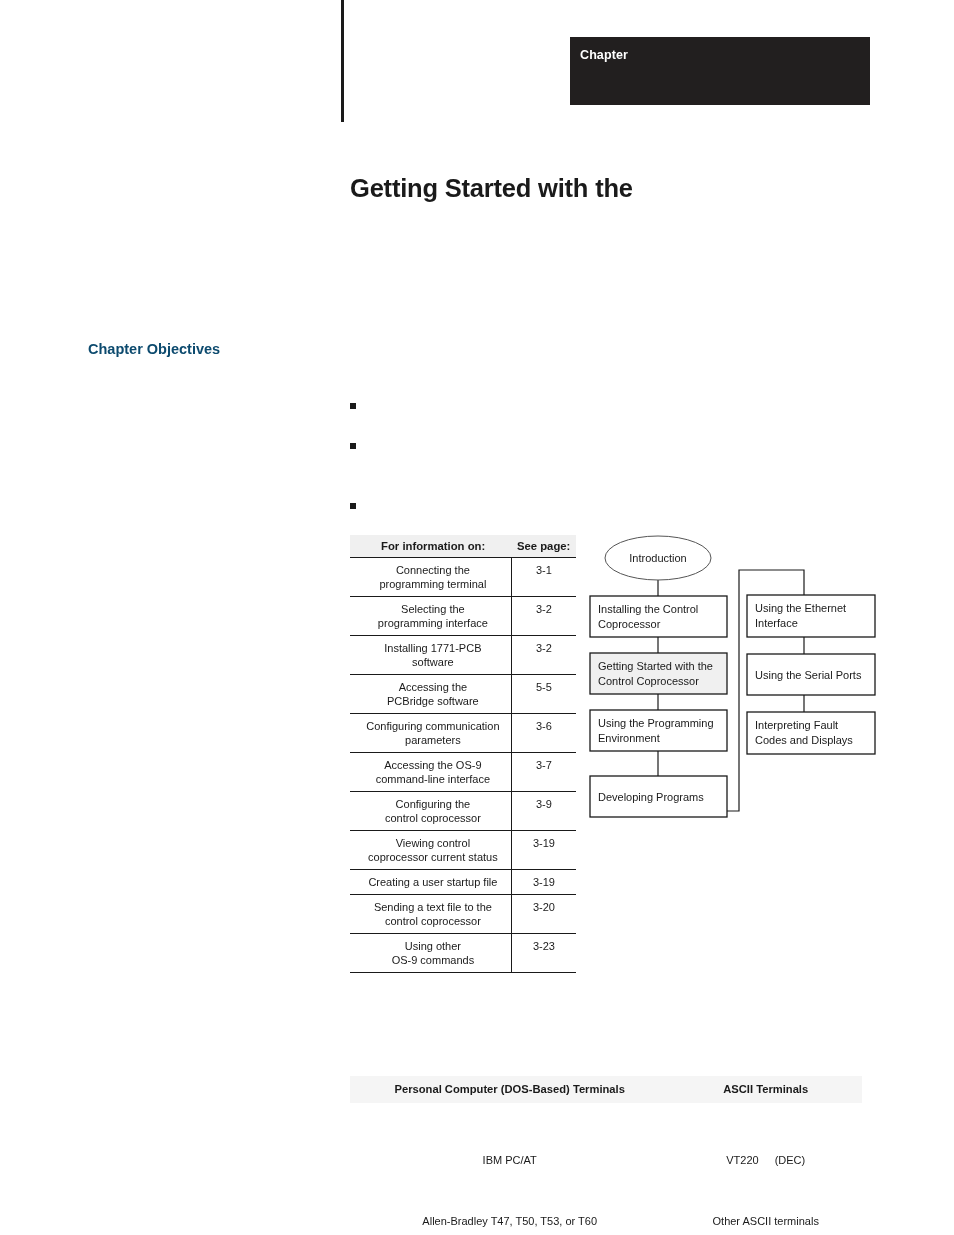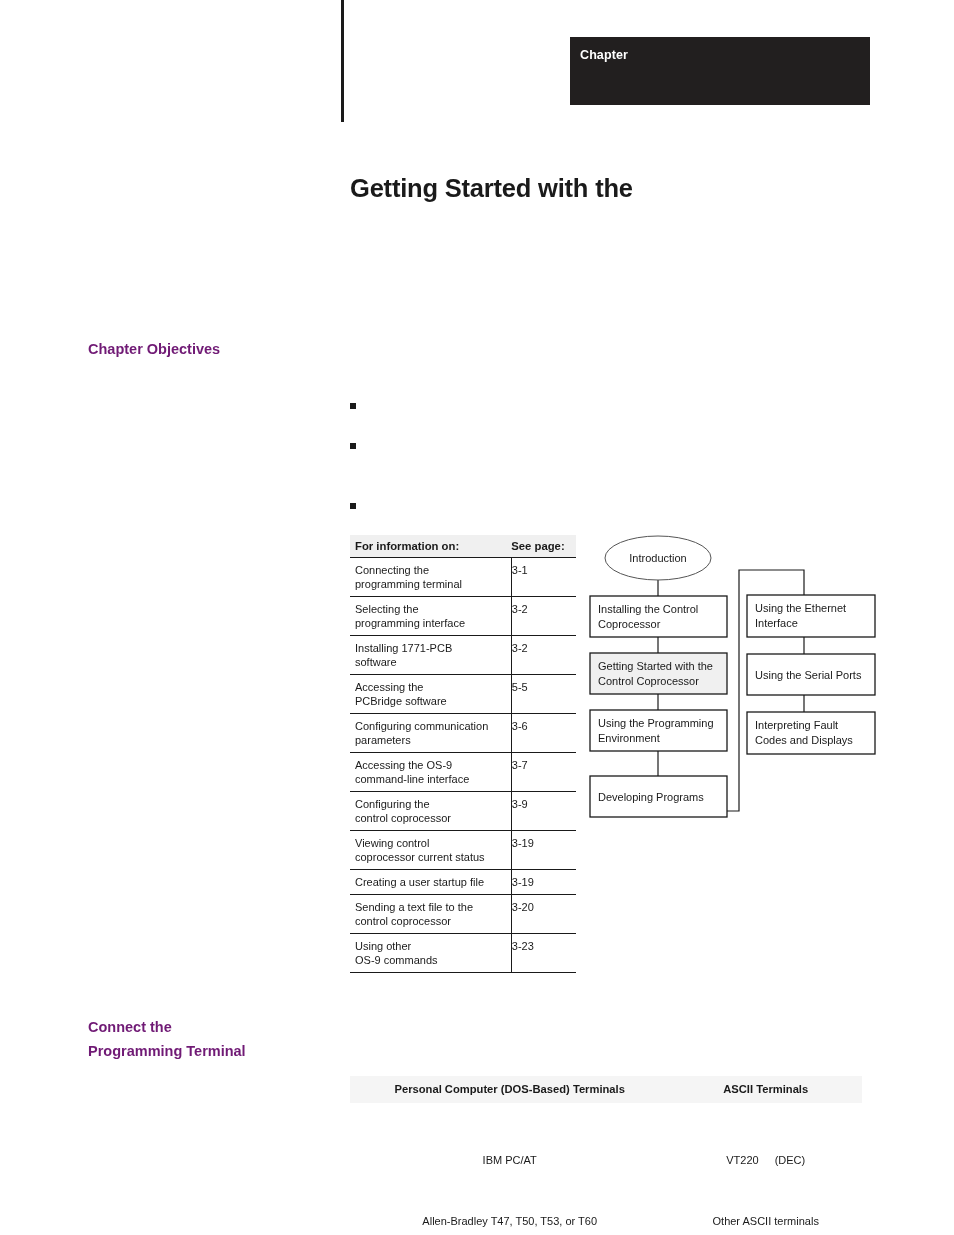--- a/index.html
+++ b/index.html
@@ -61,21 +61,21 @@
   }
   .page-title .line { display: block; }
 
   
   .margin-heading {
     position: absolute;
     left: 88px;
     font-size: 14.5px;
     font-weight: bold;
     line-height: 24px;
-    color: #701a75;
+    color: #0c4a6e;
   }
   .margin-heading .line { display: block; }
   #h-objectives { top: 337px; }
   #h-connect { top: 1015px; }
 
   
   .bullet {
     position: absolute;
     left: 350px;
     width: 6px;
@@ -86,21 +86,21 @@
   
   .info-table {
     position: absolute;
     left: 350px;
     top: 535px;
     width: 226px;
     border-collapse: collapse;
     font-size: 11px;
   }
   .info-table th, .info-table td {
-    text-align: left;
+    text-align: center;
     vertical-align: top;
     padding: 0;
     color: #1a1a1a;
   }
   .info-table thead th {
     background: #f0f0f0;
     font-weight: bold;
     font-size: 11.3px;
     border-bottom: 1.6px solid #1a1a1a;
     padding: 5px 0 5px 5px;
@@ -334,24 +334,20 @@
       </g>
 
       <g>
         <rect x="161" y="182" width="128" height="42" fill="#ffffff" stroke="#1a1a1a" stroke-width="1.3"></rect>
         <text class="fbox-label" x="169" y="199">Interpreting Fault</text>
         <text class="fbox-label" x="169" y="214">Codes and Displays</text>
       </g>
     </svg>
   </div>
 
-  <div class="margin-heading" id="h-connect">
-    <span class="line">Connect the</span>
-    <span class="line">Programming Terminal</span>
-  </div>
 
   <table class="term-table">
     <thead>
       <tr>
         <th class="c1">Personal Computer (DOS-Based) Terminals</th>
         <th class="c2">ASCII Terminals</th>
       </tr>
     </thead>
     <tbody>
       <tr>

